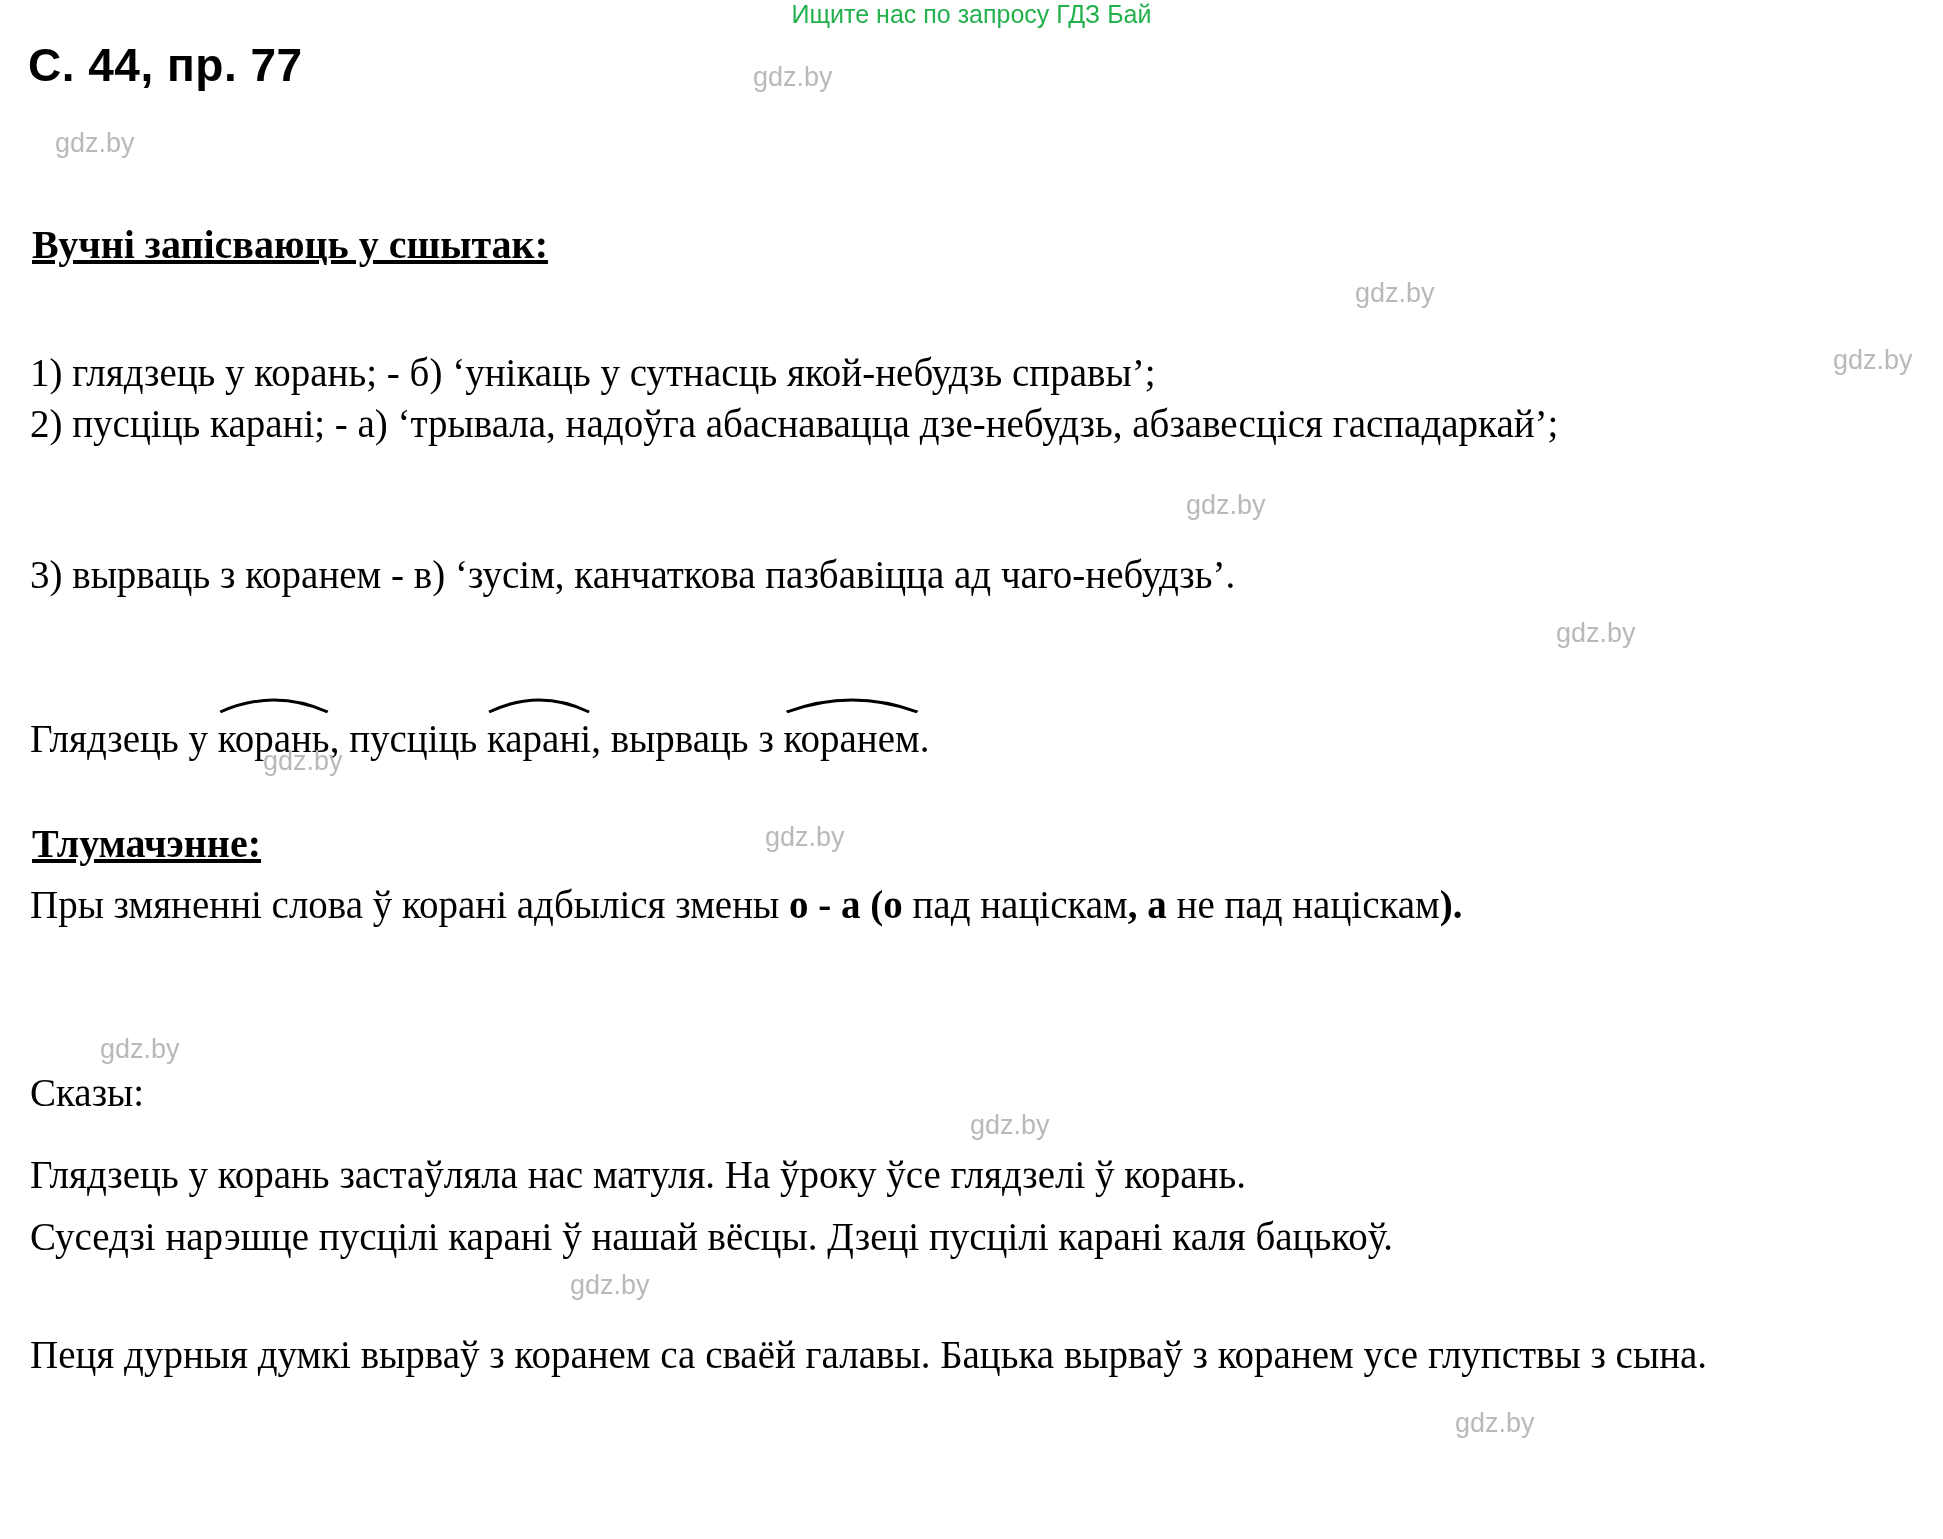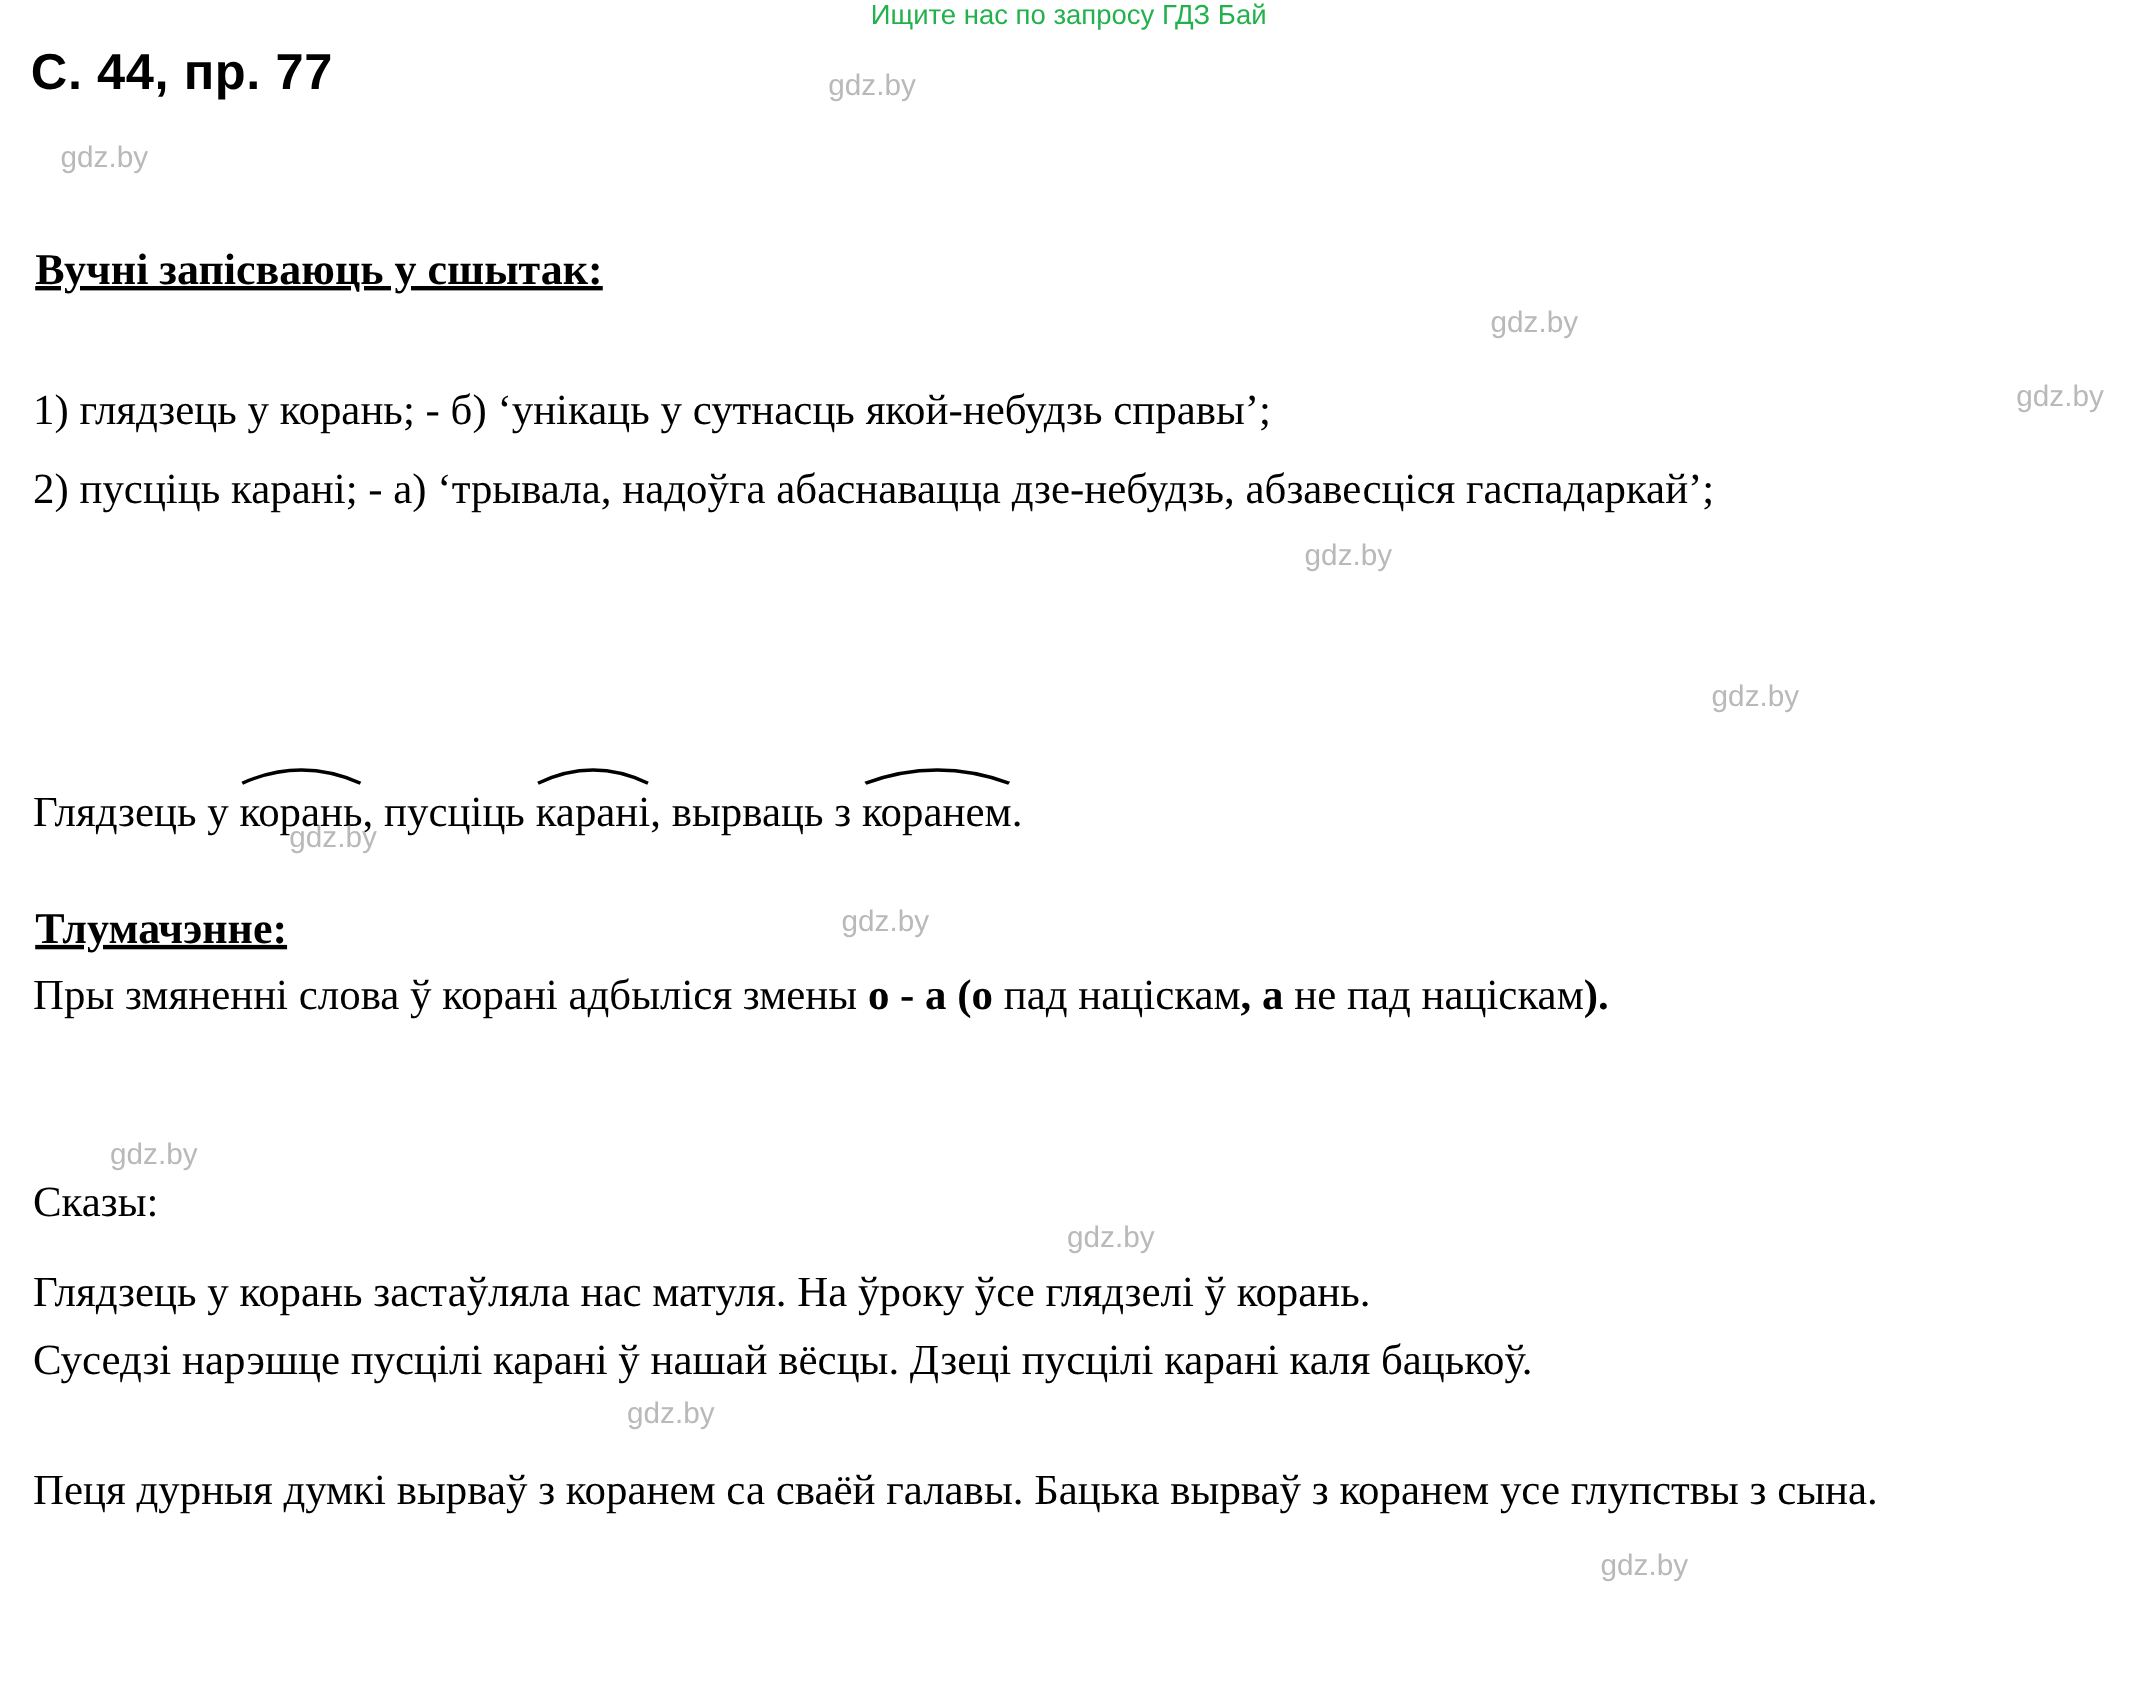--- a/index.html
+++ b/index.html
@@ -77,21 +77,21 @@
 
   .para {
     position: absolute;
     left: 30px;
     width: 1880px;
     font-size: 39px;
     line-height: 1.30;
   }
   .para.just { text-align: justify; }
   #p-item1 { top: 348px; }
-  #p-item2 { top: 420px; }
+  #p-item2 { top: 399px; }
   #p-item3 { top: 550px; }
   #p-sent  { top: 702px; margin-top: 12px; }
   #p-tlum  { top: 880px; }
   #p-skazy { top: 1068px; }
   #p-s1    { top: 1150px; }
   #p-s2    { top: 1212px; }
   #p-s3    { top: 1330px; }
 
   .b { font-weight: bold; }
 
@@ -115,20 +115,21 @@
 <div class="page">
 
   <div class="top-banner">Ищите нас по запросу ГДЗ Бай</div>
 
   <div class="title">С. 44, пр. 77</div>
 
   <div class="heading" id="h-zapis">Вучні запісваюць у сшытак:</div>
 
   <div class="para" id="p-item1">1) глядзець у корань; - б) ‘унікаць у сутнасць якой-небудзь справы’;</div>
   <div class="para just" id="p-item2">2) пусціць карані; - а) ‘трывала, надоўга абаснавацца дзе-небудзь, абзавесціся гаспадаркай’;</div>
+  <div class="para" id="p-item3">3) вырваць з коранем - в) ‘зусім, канчаткова пазбавіцца ад чаго-небудзь’.</div>
 
   <div class="para" id="p-sent"><span>Глядзець у </span><span class="arc-wrap"><span class="arc">
           <svg viewBox="0 0 100 26" preserveAspectRatio="none">
             <path d="M2,24 Q50,0 98,24" fill="none" stroke="#000" stroke-width="3"></path>
           </svg>
         </span><span>корань</span></span><span>, пусціць </span><span class="arc-wrap"><span class="arc">
           <svg viewBox="0 0 100 26" preserveAspectRatio="none">
             <path d="M2,24 Q50,0 98,24" fill="none" stroke="#000" stroke-width="3"></path>
           </svg>
         </span><span>карані</span></span><span>, вырваць з </span><span class="arc-wrap"><span class="arc">

